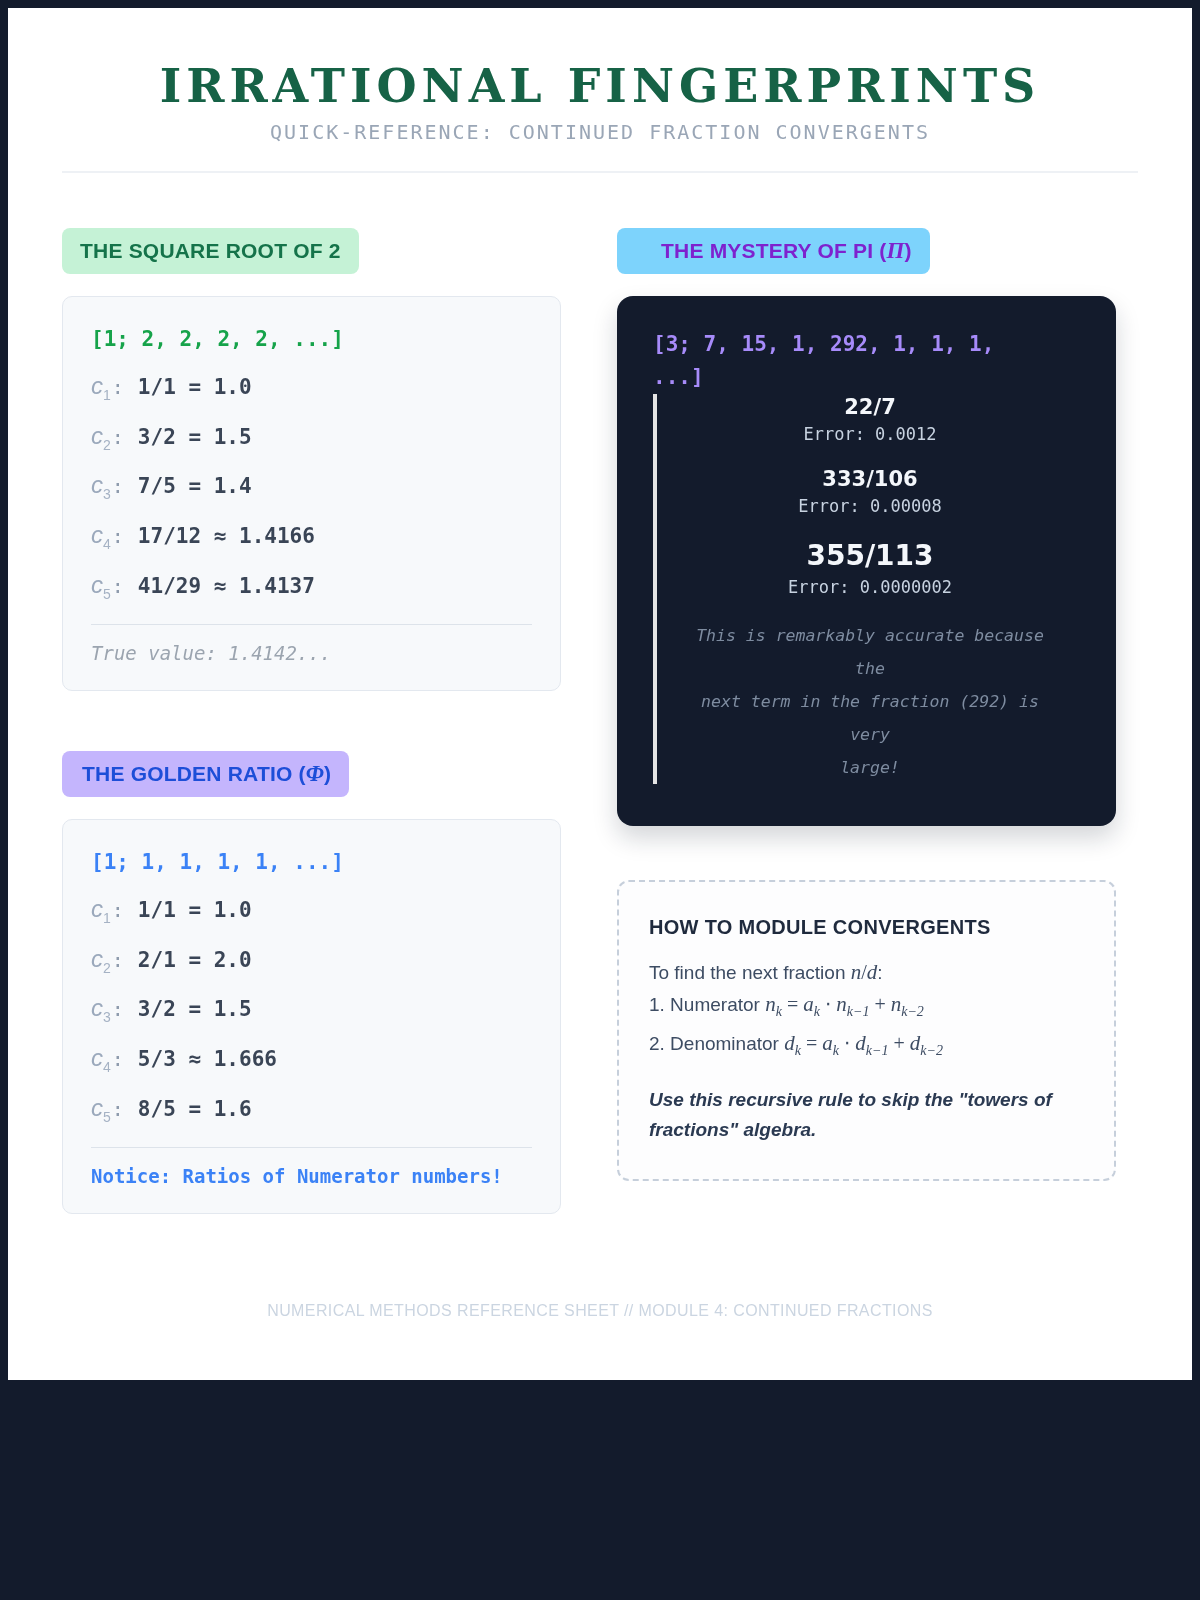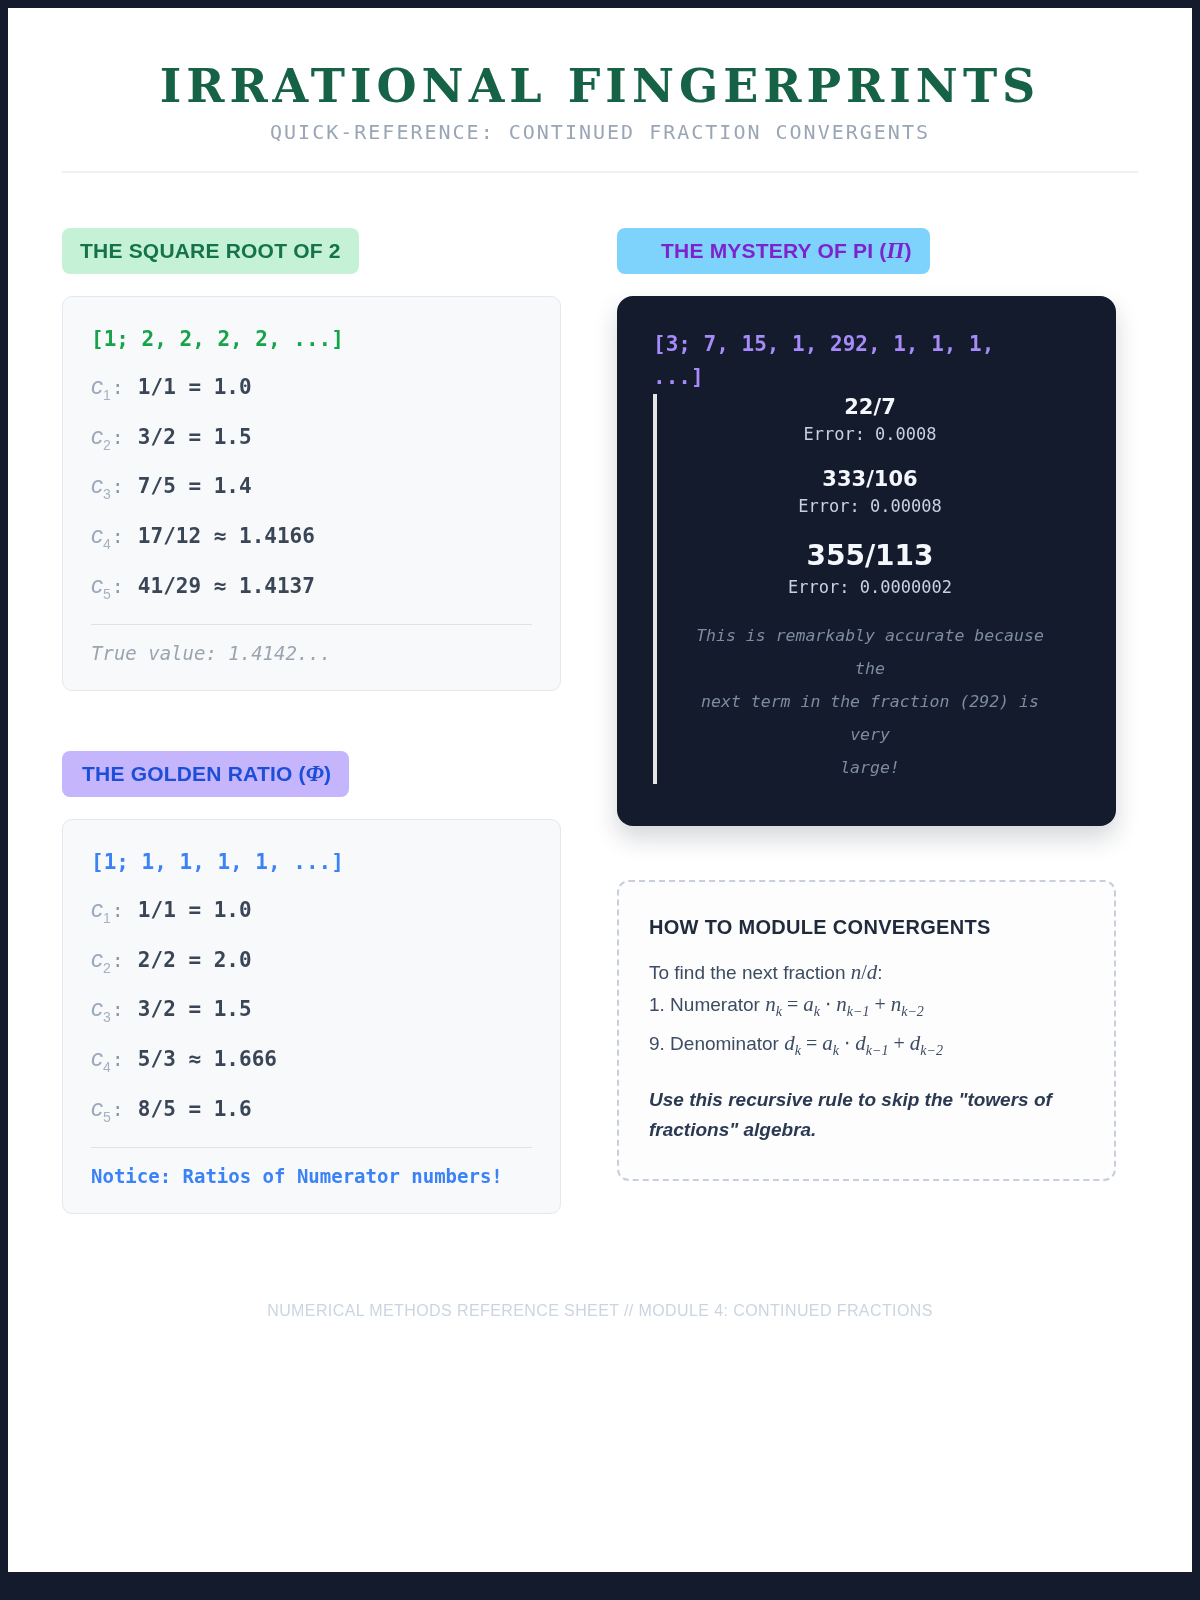--- a/index.html
+++ b/index.html
@@ -1,19 +1,19 @@
 <!DOCTYPE html>
 <html><head>
 <meta charset="utf-8">
 <style>
   * { margin:0; padding:0; box-sizing:border-box; }
   html,body { width:1200px; height:1600px; }
   body { background:#131B2C; font-family:"Liberation Sans", sans-serif; }
   .page {
-    position:absolute; left:8px; top:8px; width:1184px; height:1564px;
+    position:absolute; left:8px; top:8px; width:1184px; height:1372px;
     background:#ffffff; overflow:hidden;
   }
   
   .header { text-align:center; padding-top:52px; }
   .title {
     font-family:"DejaVu Serif", serif; font-weight:bold; font-size:46px;
     letter-spacing:5px; color:#166246; line-height:1.15;
   }
   .subtitle {
     margin-top:7px; font-family:"DejaVu Sans Mono", monospace;
@@ -155,21 +155,21 @@
         <div class="cf-line cf-blue">[1; 1, 1, 1, 1, ...]</div>
         <div>
             <div class="conv-row">
               <span class="clabel">c<sub>1</sub></span>
               <span class="ccolon">:</span>
               <span class="cval">1/1 = 1.0</span>
             </div>
             <div class="conv-row">
               <span class="clabel">c<sub>2</sub></span>
               <span class="ccolon">:</span>
-              <span class="cval">2/2 = 2.0</span>
+              <span class="cval">2/1 = 2.0</span>
             </div>
             <div class="conv-row">
               <span class="clabel">c<sub>3</sub></span>
               <span class="ccolon">:</span>
               <span class="cval">3/2 = 1.5</span>
             </div>
             <div class="conv-row">
               <span class="clabel">c<sub>4</sub></span>
               <span class="ccolon">:</span>
               <span class="cval">5/3 ≈ 1.666</span>
@@ -192,21 +192,21 @@
 
       <div class="dark-card">
         <div class="dark-cf">
             <div>[3; 7, 15, 1, 292, 1, 1, 1,</div>
             <div>...]</div>
           </div>
         <div class="pi-block">
           <div>
               <div class="pi-entry">
                 <div class="pi-frac">22/7</div>
-                <div class="pi-err">Error: 0.0008</div>
+                <div class="pi-err">Error: 0.0012</div>
               </div>
               <div class="pi-entry">
                 <div class="pi-frac">333/106</div>
                 <div class="pi-err">Error: 0.00008</div>
               </div>
               <div class="pi-entry large">
                 <div class="pi-frac">355/113</div>
                 <div class="pi-err">Error: 0.0000002</div>
               </div>
             </div>
@@ -216,21 +216,21 @@
               <div>large!</div>
             </div>
         </div>
       </div>
 
       <div class="howto">
         <div class="howto-title">HOW TO MODULE CONVERGENTS</div>
         <div class="howto-line"><span>To find the next fraction </span><span><span class="mvar">n</span><span class="mop">/</span><span class="mvar">d</span></span><span>:</span></div>
         <div>
             <div class="howto-step"><span>1. Numerator </span><span class="mvar">n</span><sub class="msub">k</sub><span class="mop"> = </span><span class="mvar">a</span><sub class="msub">k</sub><span class="mop"> ⋅ </span><span class="mvar">n</span><sub class="msub">k−1</sub><span class="mop"> + </span><span class="mvar">n</span><sub class="msub">k−2</sub></div>
-            <div class="howto-step"><span>9. Denominator </span><span class="mvar">d</span><sub class="msub">k</sub><span class="mop"> = </span><span class="mvar">a</span><sub class="msub">k</sub><span class="mop"> ⋅ </span><span class="mvar">d</span><sub class="msub">k−1</sub><span class="mop"> + </span><span class="mvar">d</span><sub class="msub">k−2</sub></div>
+            <div class="howto-step"><span>2. Denominator </span><span class="mvar">d</span><sub class="msub">k</sub><span class="mop"> = </span><span class="mvar">a</span><sub class="msub">k</sub><span class="mop"> ⋅ </span><span class="mvar">d</span><sub class="msub">k−1</sub><span class="mop"> + </span><span class="mvar">d</span><sub class="msub">k−2</sub></div>
           </div>
         <div class="howto-tip">Use this recursive rule to skip the "towers of fractions" algebra.</div>
       </div>
 
     </div>
   </div>
 
   <div class="footer">NUMERICAL METHODS REFERENCE SHEET // MODULE 4: CONTINUED FRACTIONS</div>
 
 </div>

